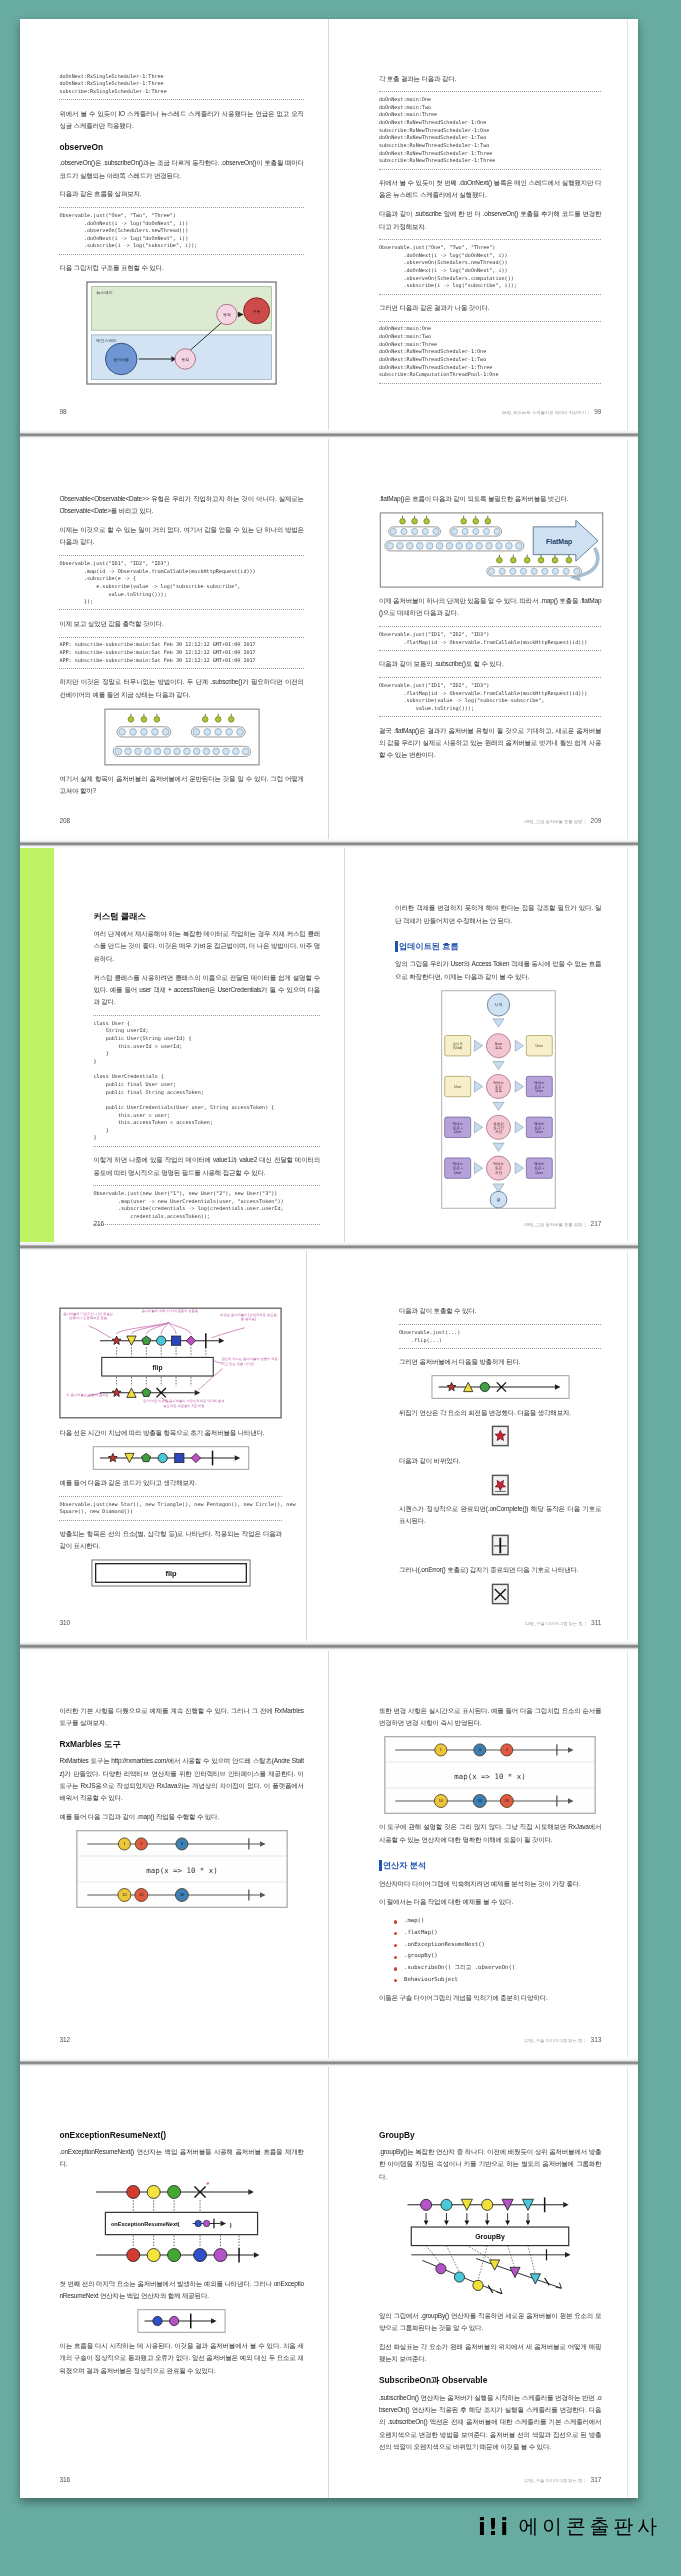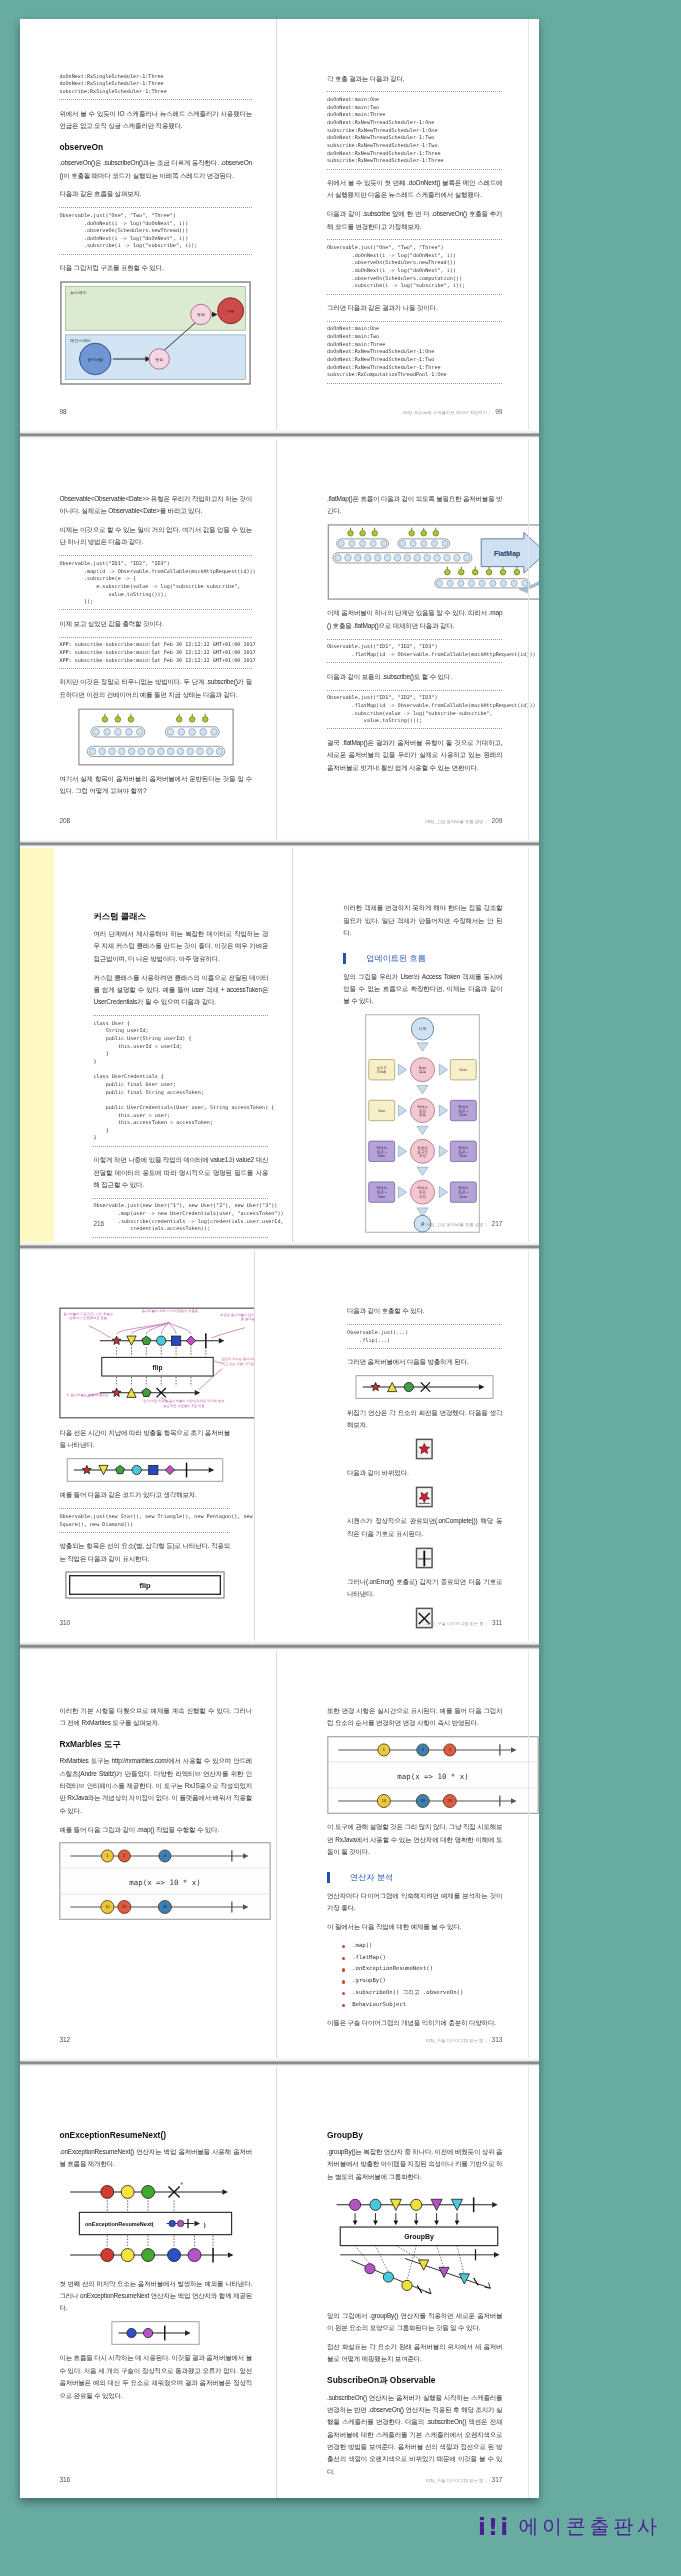--- a/index.html
+++ b/index.html
@@ -1,29 +1,29 @@
 <!DOCTYPE html>
 <html style="font-size:15px"><head>
 <meta charset="utf-8">
 <style>
   html,body{margin:0;padding:0;}
   body{width:681px;height:2576px;position:relative;background:#68aba1;
        font-family:"Liberation Sans","DejaVu Sans",sans-serif;overflow:hidden;}
-  #stack{position:absolute;left:20.4px;top:18.6px;width:519px;background:#fef9c3;
+  #stack{position:absolute;left:20.4px;top:18.6px;width:618px;background:#bef264;
          box-shadow:0 3.7px 8.4px rgba(0,0,0,.38);}
   .spread{position:relative;display:flex;background:#fff;overflow:hidden;}
   .spread::after{content:"";position:absolute;top:0;bottom:0;right:11px;width:0.9px;background:#e4e4e4;}
   .sep{height:9.3px;background:linear-gradient(180deg,#ffffff 0%,#ececec 28%,#8d8d8d 46%,#7e7e7e 58%,#f0f0f0 80%,#ffffff 100%);}
   .page{position:relative;box-sizing:border-box;overflow:hidden;}
   .page.left{width:320px;border-right:0.9px solid #d9d9d9;padding:54px 24px 0 39px;}
   .page.right{width:320px;padding:54px 37px 0 50px;}
   .para{font-size:6.5px;line-height:1.9;color:#2a2a2a;margin:0 0 6.5px;text-align:justify;
         word-break:break-all;letter-spacing:-0.2px;}
   .h2{font-size:8.4px;font-weight:bold;color:#101010;margin:9.3px 0 5.6px;}
-  .h3{font-size:8.2px;font-weight:normal;color:#2053ae;margin:14px 0 6.5px;padding-left:20px;
+  .h3{font-size:8.2px;font-weight:bold;color:#2053ae;margin:14px 0 6.5px;padding-left:1px;
       border-left:3.3px solid #2053ae;}
   .codeblock{border-top:0.9px dotted #9a9a9a;border-bottom:0.9px dotted #9a9a9a;
              padding:3.7px 0;margin:4.6px 0 7.4px;}
   .codeblock.opentop{border-top:none;padding-top:0;margin-top:0;}
   .codeblock pre{margin:0;font-family:"DejaVu Sans Mono","Liberation Mono",monospace;
                  font-size:5.1px;line-height:1.5;color:#333;white-space:pre;}
   .bullets{margin:1.9px 0 6.5px 15px;padding:0;list-style:none;}
   .bullets li{font-family:"DejaVu Sans Mono","Liberation Mono",monospace;font-size:5.6px;
               line-height:2.1;color:#333;position:relative;padding-left:10.2px;}
   .bullets li::before{content:"";position:absolute;left:0;top:5.1px;width:3.3px;height:3.3px;
@@ -33,21 +33,21 @@
   .footer .fpage{font-size:6.5px;color:#555;margin-left:2.8px;}
   .footer .fsep{color:#bbb;}
   .diagram{margin:2.8px auto 7.4px;text-align:center;}
   .diagram svg{display:block;margin:0 auto;}
   .flipwrap{width:223px;height:112px;position:relative;margin:1.9px auto 7.4px;}
   .flipwrap svg{position:absolute;left:0;top:0;}
   .fa{position:absolute;font-size:3.3px;line-height:1.3;color:#b5559d;text-align:center;}
   .fa1{left:3.7px;top:4.6px;width:50px;}   .fa2{left:80px;top:1.9px;width:61px;}
   .fa3{left:160px;top:5.6px;width:58px;} .fa4{left:162px;top:50px;width:58px;text-align:left;}
   .fa5{left:5.6px;top:86px;width:45px;}  .fa6{left:82px;top:92px;width:85px;}
-  #logo{position:absolute;right:20.4px;top:2513px;color:#4c1d95;display:flex;align-items:center;gap:8.4px;}
+  #logo{position:absolute;right:20.4px;top:2513px;color:#000000;display:flex;align-items:center;gap:8.4px;}
   #logo .mark{font-weight:bold;font-size:23px;letter-spacing:1.9px;font-family:"DejaVu Sans",sans-serif;}
   #logo .name{font-size:20px;letter-spacing:3.7px;}
 </style>
 </head>
 <body>
 
 <div id="stack">
     <div class="spread" style="height: 411px;">
       <div class="page left">
         <div class="codeblock opentop">

